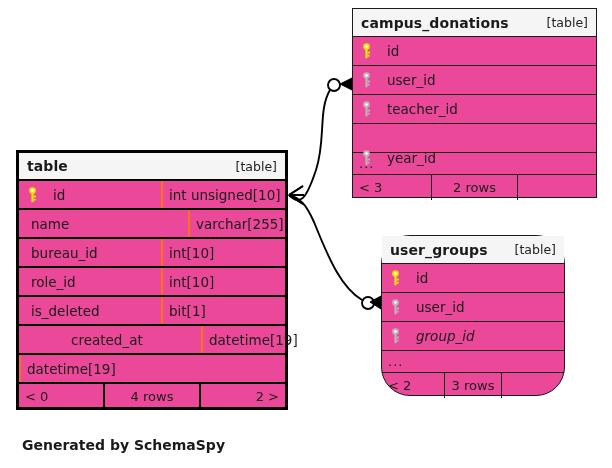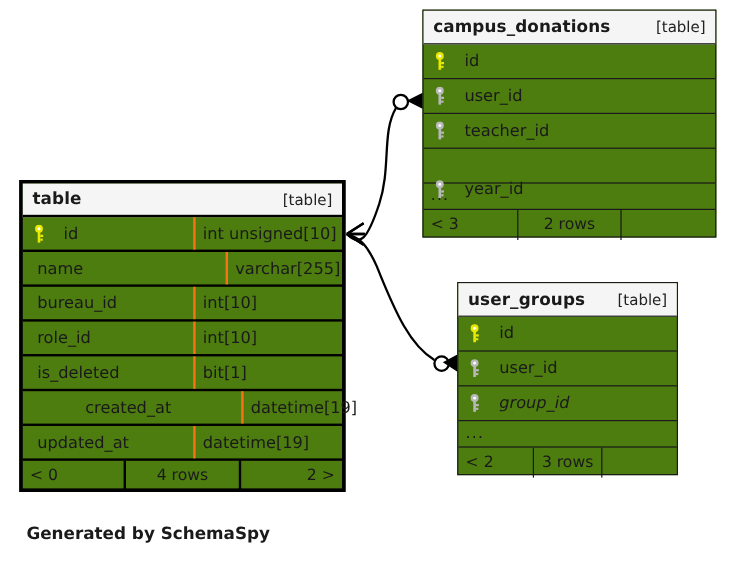--- a/index.html
+++ b/index.html
@@ -13,21 +13,21 @@
     color:#1a1a1a;
   }
   #canvas{position:absolute;left:0;top:0;width:612px;height:468px;}
 
   
   #edges{position:absolute;left:0;top:0;width:612px;height:468px;pointer-events:none;}
 
   
   .entity{
     position:absolute;
-    background:#4d7c0f;
+    background:#ec4899;
     border:1px solid #1a1a1a;
     box-sizing:border-box;
   }
   .entity.primary{
     border:3px solid #000000;
   }
   .ent-head{
     display:flex;
     align-items:center;
     justify-content:space-between;
@@ -214,23 +214,20 @@
         </div>
         <div class="col-row">
           <div class="col-name" style="width: 142px; margin-left: 40px;">
             <span class="col-label">created_at</span>
           </div>
           <div class="col-type">
             <span>datetime[19]</span>
           </div>
         </div>
         <div class="col-row">
-          <div class="col-name" style="width: 142px;">
-            <span class="col-label">updated_at</span>
-          </div>
           <div class="col-type">
             <span>datetime[19]</span>
           </div>
         </div>
         <div class="ent-foot">
           <div class="foot-cell foot-prev" style="width:84px">&lt; 0</div>
           <div class="foot-cell foot-mid">4 rows</div>
           <div class="foot-cell foot-next" style="width:84px">2 &gt;</div>
         </div>
       </div>
@@ -295,21 +292,21 @@
             <span class="col-label">year_id</span>
           </div>
         </div>
         <div class="more-row">...</div>
         <div class="ent-foot">
           <div class="foot-cell foot-prev" style="width:78px">&lt; 3</div>
           <div class="foot-cell foot-mid">2 rows</div>
           <div class="foot-cell foot-next" style="width:78px"></div>
         </div>
       </div>
-      <div class="entity" style="left: 381px; top: 235px; width: 184px; height: 161px;">
+      <div class="entity" style="left: 381px; top: 235px; width: 184px; height: 161px; border-radius: 29px;">
         <div class="ent-head">
           <span class="ent-name">user_groups</span>
           <span class="ent-tag">[table]</span>
         </div>
         <div class="col-row">
           <div class="col-name" style="width: 184px;">
             <span class="keyslot">
               <svg class="key-ico" width="11" height="16" viewBox="0 0 11 16" xmlns="http://www.w3.org/2000/svg">
                 <circle cx="5.5" cy="3.6" r="3.3" fill="#e8e800"></circle>
                 <circle cx="5.5" cy="3.6" r="1.25" fill="#ffffff"></circle>

